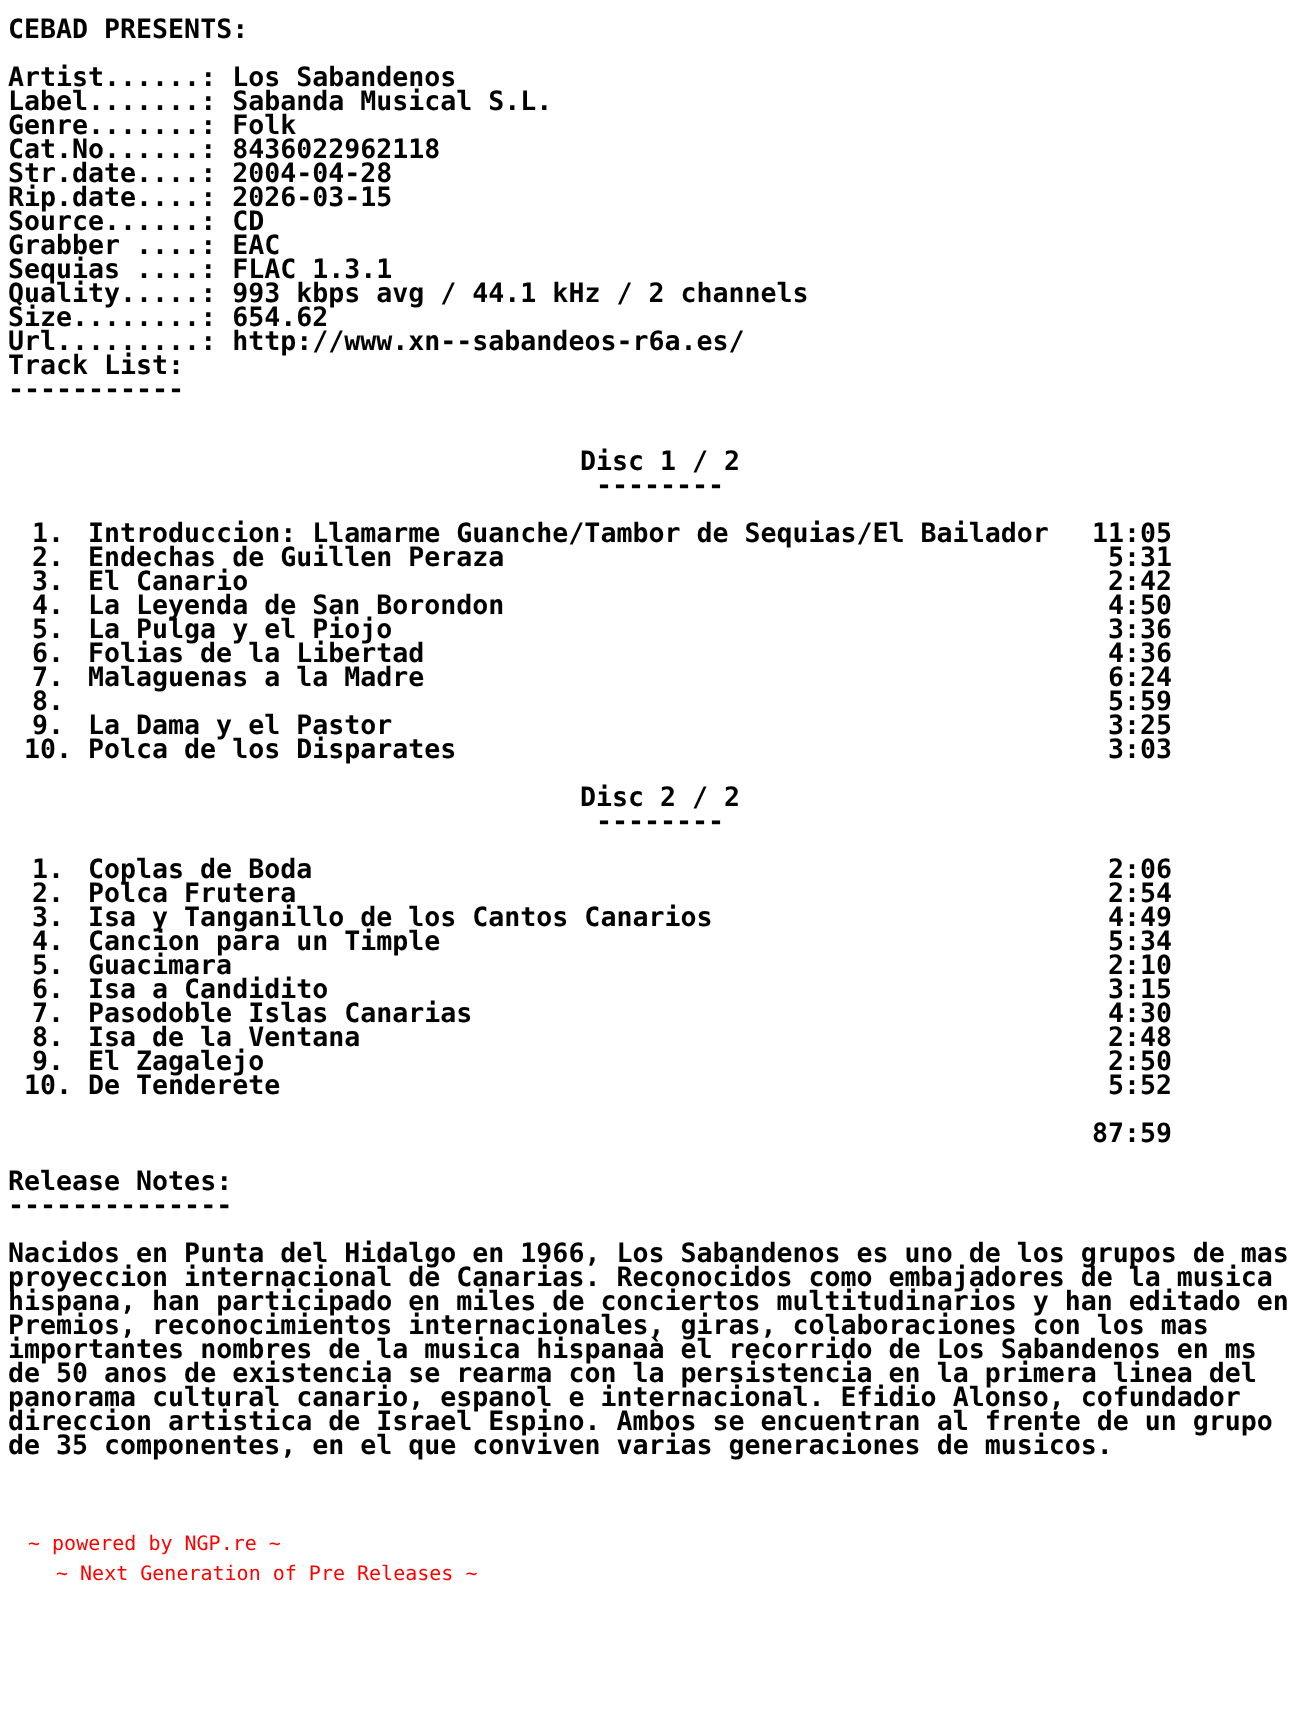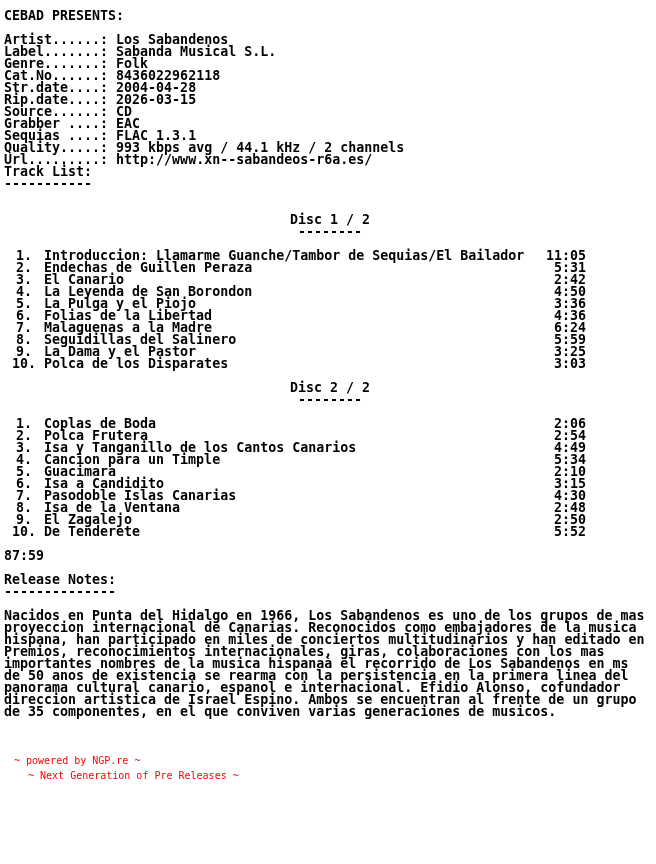--- a/index.html
+++ b/index.html
@@ -18,21 +18,21 @@
   .info-list{margin-top:12px;}
   .ival{margin-left:1ch;}
   .section-head{}
   .disc{margin-top:24px;text-align:center;}
   .disc + .disc{margin-top:12px;}
   .tracks{margin-top:12px;}
   .track-row{display:flex;width:582px;}
   .tnum{flex:0 0 auto;width:5ch;}
   .ttitle{white-space:pre;padding-right:12px;}
   .ttime{margin-left:auto;flex:0 0 auto;white-space:pre;}
-  .total{width:582px;text-align:left;margin-top:12px;}
+  .total{width:582px;text-align:right;margin-top:12px;}
   .rn-head{margin-top:12px;}
   .notes{margin-top:12px;}
   .footer{
     margin-top:35px;
     margin-left:-4px;
     width:656px;
     font-weight:normal;
     font-size:10px;
     line-height:15px;
     color:#ff0000;
@@ -54,20 +54,21 @@
   <div class="line info-row"><span class="ilabel">Artist......:</span><span class="ival">Los Sabandenos</span></div>
       <div class="line info-row"><span class="ilabel">Label.......:</span><span class="ival">Sabanda Musical S.L.</span></div>
       <div class="line info-row"><span class="ilabel">Genre.......:</span><span class="ival">Folk</span></div>
       <div class="line info-row"><span class="ilabel">Cat.No......:</span><span class="ival">8436022962118</span></div>
       <div class="line info-row"><span class="ilabel">Str.date....:</span><span class="ival">2004-04-28</span></div>
       <div class="line info-row"><span class="ilabel">Rip.date....:</span><span class="ival">2026-03-15</span></div>
       <div class="line info-row"><span class="ilabel">Source......:</span><span class="ival">CD</span></div>
       <div class="line info-row"><span class="ilabel">Grabber ....:</span><span class="ival">EAC</span></div>
       <div class="line info-row"><span class="ilabel">Sequias ....:</span><span class="ival">FLAC 1.3.1</span></div>
       <div class="line info-row"><span class="ilabel">Quality.....:</span><span class="ival">993 kbps avg / 44.1 kHz / 2 channels</span></div>
+      <div class="line info-row"><span class="ilabel">Size........:</span><span class="ival">654.62</span></div>
       <div class="line info-row"><span class="ilabel">Url.........:</span><span class="ival">http://www.xn--sabandeos-r6a.es/</span></div>
     </div>
 
   <div class="section-head">
     <div class="line">Track List:</div>
     <div class="line">-----------</div>
   </div>
 
   <div id="discs">
 
@@ -75,21 +76,21 @@
         <div class="line">Disc 1 / 2</div>
         <div class="line">--------</div>
         <div class="tracks">
           <div class="line track-row"><span class="tnum">1.</span><span class="ttitle">Introduccion: Llamarme Guanche/Tambor de Sequias/El Bailador</span><span class="ttime">11:05</span></div>
           <div class="line track-row"><span class="tnum">2.</span><span class="ttitle">Endechas de Guillen Peraza</span><span class="ttime">5:31</span></div>
           <div class="line track-row"><span class="tnum">3.</span><span class="ttitle">El Canario</span><span class="ttime">2:42</span></div>
           <div class="line track-row"><span class="tnum">4.</span><span class="ttitle">La Leyenda de San Borondon</span><span class="ttime">4:50</span></div>
           <div class="line track-row"><span class="tnum">5.</span><span class="ttitle">La Pulga y el Piojo</span><span class="ttime">3:36</span></div>
           <div class="line track-row"><span class="tnum">6.</span><span class="ttitle">Folias de la Libertad</span><span class="ttime">4:36</span></div>
           <div class="line track-row"><span class="tnum">7.</span><span class="ttitle">Malaguenas a la Madre</span><span class="ttime">6:24</span></div>
-          <div class="line track-row"><span class="tnum">8.</span><span class="ttitle">Seguidillas del Salinero</span><span class="ttime">5:59</span></div>
+          <div class="line track-row"><span class="tnum">8.</span><span class="ttime">5:59</span></div>
           <div class="line track-row"><span class="tnum">9.</span><span class="ttitle">La Dama y el Pastor</span><span class="ttime">3:25</span></div>
           <div class="line track-row"><span class="tnum">10.</span><span class="ttitle">Polca de los Disparates</span><span class="ttime">3:03</span></div>
         </div>
       </div>
       <div class="disc">
         <div class="line">Disc 2 / 2</div>
         <div class="line">--------</div>
         <div class="tracks">
           <div class="line track-row"><span class="tnum">1.</span><span class="ttitle">Coplas de Boda</span><span class="ttime">2:06</span></div>
           <div class="line track-row"><span class="tnum">2.</span><span class="ttitle">Polca Frutera</span><span class="ttime">2:54</span></div>

